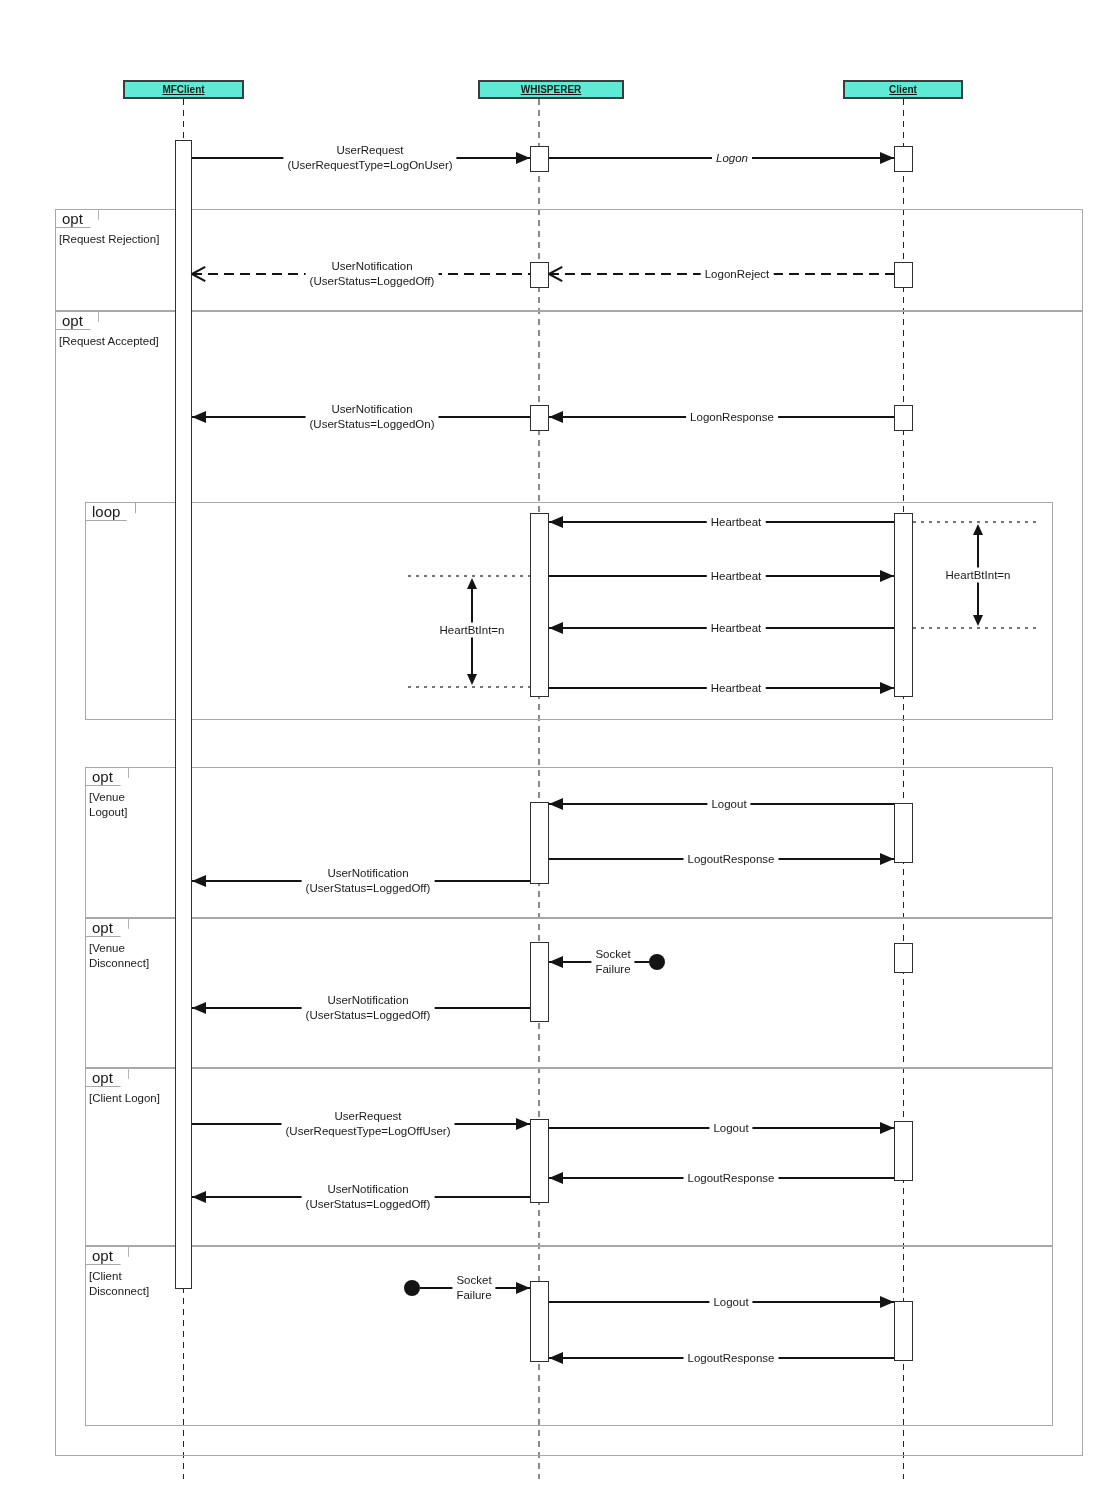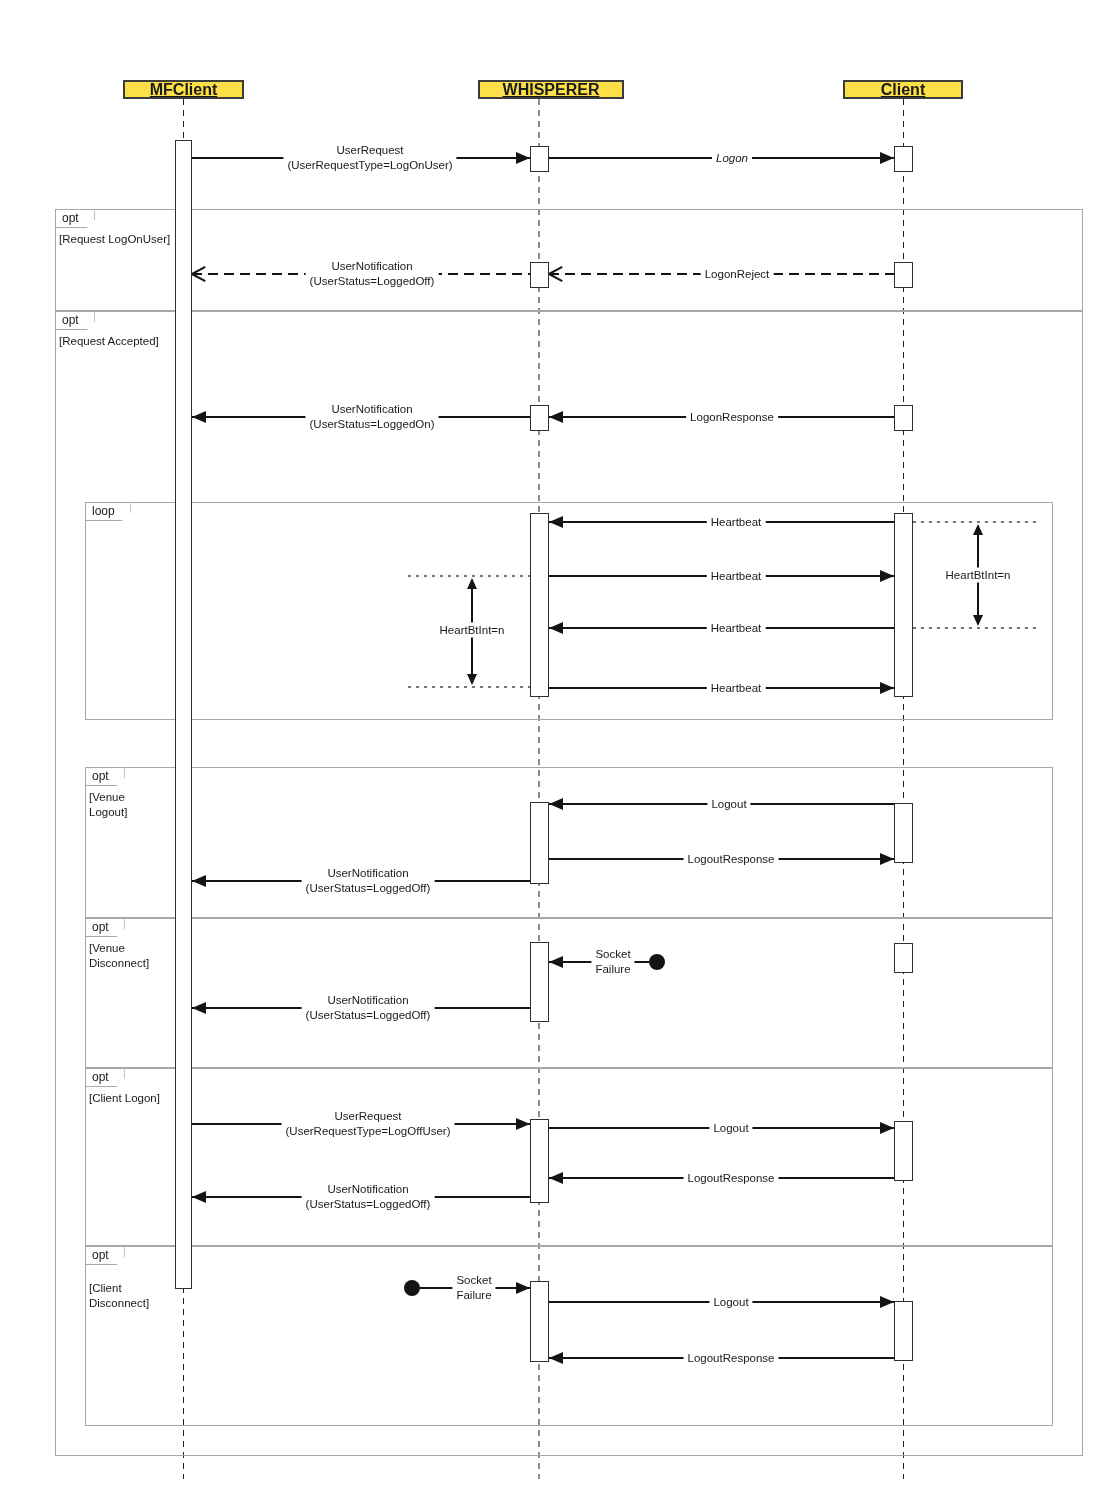--- a/index.html
+++ b/index.html
@@ -1,68 +1,68 @@
 <!DOCTYPE html>
 <html><head>
 <meta charset="utf-8">
 <style>
   html,body{margin:0;padding:0;background:#ffffff;}
   #stage{
     position:relative;width:1106px;height:1500px;background:#ffffff;
     font-family:"Liberation Sans","DejaVu Sans",sans-serif;color:#1a1a1a;overflow:hidden;
   }
   .head{
-    position:absolute;box-sizing:border-box;background:#fde047;border:2px solid #3c3c3c;
+    position:absolute;box-sizing:border-box;background:#5eead4;border:2px solid #3c3c3c;
     display:flex;align-items:center;justify-content:center;
-    font-size:16px;font-weight:bold;text-decoration:underline;z-index:6;
+    font-size:10px;font-weight:bold;text-decoration:underline;z-index:6;
   }
   .lifeline{position:absolute;z-index:1;}
   .activation{position:absolute;box-sizing:border-box;background:#fff;border:1.5px solid #2f2f2f;z-index:3;}
   .frag{position:absolute;box-sizing:border-box;border:1px solid #a8a8a8;z-index:2;}
   .frag-tab{
     position:absolute;box-sizing:border-box;background:#fff;border:1px solid #a8a8a8;
-    font-size:12px;line-height:17px;padding:0 15px 0 6px;z-index:5;
+    font-size:15px;line-height:17px;padding:0 15px 0 6px;z-index:5;
     clip-path:polygon(0 0,100% 0,100% 55%,80% 100%,0 100%);
   }
   .frag-guard{position:absolute;font-size:11.5px;line-height:15px;white-space:nowrap;z-index:5;}
   .mline{position:absolute;height:2px;z-index:4;}
   .mlabel{
     position:absolute;background:#fff;font-size:11.5px;line-height:15px;text-align:center;
     white-space:nowrap;padding:0 4px;transform:translate(-50%,-50%);z-index:5;
   }
   .tri{position:absolute;width:0;height:0;z-index:5;}
   .openbar{position:absolute;height:2px;width:15px;z-index:5;}
   .circle{position:absolute;width:16px;height:16px;border-radius:50%;z-index:5;}
   .tick{position:absolute;height:2px;z-index:2;}
   .varrow{position:absolute;width:1.5px;z-index:2;}
 </style>
 </head>
 <body>
 
 <div id="stage">
     <div class="frag" style="left: 55px; top: 209px; width: 1028px; height: 102px; border-color: rgb(168, 168, 168);"></div>
     <div class="frag-tab" style="left: 55px; top: 209px; height: 19px; border-color: rgb(168, 168, 168);">opt</div>
-    <div class="frag-guard" style="left: 59px; top: 232px;">[Request LogOnUser]</div>
+    <div class="frag-guard" style="left: 59px; top: 232px;">[Request Rejection]</div>
     <div class="frag" style="left: 55px; top: 311px; width: 1028px; height: 1145px; border-color: rgb(168, 168, 168);"></div>
     <div class="frag-tab" style="left: 55px; top: 311px; height: 19px; border-color: rgb(168, 168, 168);">opt</div>
     <div class="frag-guard" style="left: 59px; top: 334px;">[Request Accepted]</div>
     <div class="frag" style="left: 85px; top: 502px; width: 968px; height: 218px; border-color: rgb(168, 168, 168);"></div>
     <div class="frag-tab" style="left: 85px; top: 502px; height: 19px; border-color: rgb(168, 168, 168);">loop</div>
     <div class="frag" style="left: 85px; top: 767px; width: 968px; height: 151px; border-color: rgb(168, 168, 168);"></div>
     <div class="frag-tab" style="left: 85px; top: 767px; height: 19px; border-color: rgb(168, 168, 168);">opt</div>
     <div class="frag-guard" style="left: 89px; top: 790px;">[Venue<br>Logout]</div>
     <div class="frag" style="left: 85px; top: 918px; width: 968px; height: 150px; border-color: rgb(168, 168, 168);"></div>
     <div class="frag-tab" style="left: 85px; top: 918px; height: 19px; border-color: rgb(168, 168, 168);">opt</div>
     <div class="frag-guard" style="left: 89px; top: 941px;">[Venue<br>Disconnect]</div>
     <div class="frag" style="left: 85px; top: 1068px; width: 968px; height: 178px; border-color: rgb(168, 168, 168);"></div>
     <div class="frag-tab" style="left: 85px; top: 1068px; height: 19px; border-color: rgb(168, 168, 168);">opt</div>
     <div class="frag-guard" style="left: 89px; top: 1091px;">[Client Logon]</div>
     <div class="frag" style="left: 85px; top: 1246px; width: 968px; height: 180px; border-color: rgb(168, 168, 168);"></div>
     <div class="frag-tab" style="left: 85px; top: 1246px; height: 19px; border-color: rgb(168, 168, 168);">opt</div>
-    <div class="frag-guard" style="left: 89px; top: 1269px; margin-top: 12px;">[Client<br>Disconnect]</div>
+    <div class="frag-guard" style="left: 89px; top: 1269px;">[Client<br>Disconnect]</div>
     <div class="tick" style="left: 408px; top: 575px; width: 122px; background: repeating-linear-gradient(90deg, rgb(117, 117, 117) 0px, rgb(117, 117, 117) 3px, transparent 3px, transparent 8px);"></div>
     <div class="tick" style="left: 408px; top: 686px; width: 122px; background: repeating-linear-gradient(90deg, rgb(117, 117, 117) 0px, rgb(117, 117, 117) 3px, transparent 3px, transparent 8px);"></div>
     <div class="varrow" style="left: 471px; top: 585px; height: 93px; background: rgb(20, 20, 20);"></div>
     <div class="tri" style="left: 466.5px; top: 578px; border-left: 5px solid transparent; border-right: 5px solid transparent; border-bottom: 11px solid rgb(20, 20, 20);"></div>
     <div class="tri" style="left: 466.5px; top: 674px; border-left: 5px solid transparent; border-right: 5px solid transparent; border-top: 11px solid rgb(20, 20, 20);"></div>
     <div class="mlabel" style="left: 472px; top: 630px;">HeartBtInt=n</div>
     <div class="tick" style="left: 913px; top: 521px; width: 125px; background: repeating-linear-gradient(90deg, rgb(117, 117, 117) 0px, rgb(117, 117, 117) 3px, transparent 3px, transparent 8px);"></div>
     <div class="tick" style="left: 913px; top: 627px; width: 125px; background: repeating-linear-gradient(90deg, rgb(117, 117, 117) 0px, rgb(117, 117, 117) 3px, transparent 3px, transparent 8px);"></div>
     <div class="varrow" style="left: 977px; top: 531px; height: 88px; background: rgb(20, 20, 20);"></div>
     <div class="tri" style="left: 972.5px; top: 524px; border-left: 5px solid transparent; border-right: 5px solid transparent; border-bottom: 11px solid rgb(20, 20, 20);"></div>

